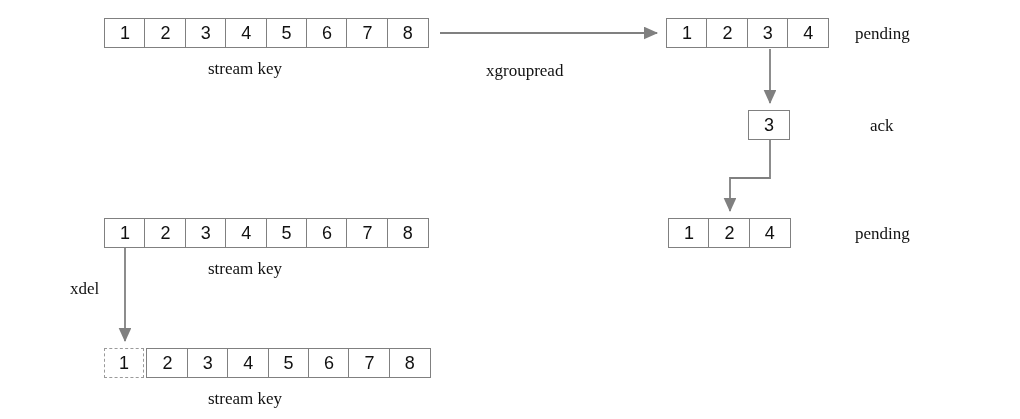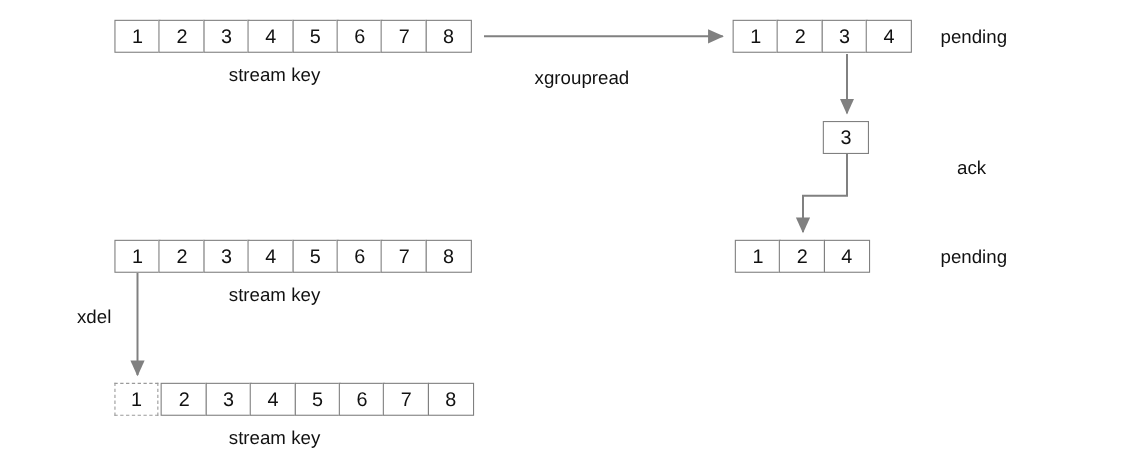--- a/index.html
+++ b/index.html
@@ -40,20 +40,21 @@
   }
   .cell.gap-after { margin-right: 4px; }
 
   
   .label {
     position: absolute;
     font-size: 17px;
     color: #111111;
     white-space: nowrap;
     line-height: 1;
+    font-family: Liberation Serif, serif;
   }
 
   
   #connectors {
     position: absolute;
     left: 0;
     top: 0;
     width: 1020px;
     height: 419px;
     pointer-events: none;
@@ -98,21 +99,21 @@
     <div class="cell" style="width:42px;height:30px;">1</div>
     <div class="cell" style="width:42px;height:30px;">2</div>
     <div class="cell" style="width:42px;height:30px;">3</div>
     <div class="cell" style="width:42px;height:30px;">4</div>
   </div>
   <div class="label" style="left:855px; top:25px;">pending</div>
 
   <div class="strip" style="left:748px; top:110px; height:30px;">
     <div class="cell" style="width:42px;height:30px;">3</div>
   </div>
-  <div class="label" style="left:870px; top:117px;margin-top:27px;">ack</div>
+  <div class="label" style="left:870px; top:117px;">ack</div>
 
   <div class="strip" style="left:668px; top:218px; height:30px;">
     <div class="cell" style="width:42px;height:30px;">1</div>
     <div class="cell" style="width:42px;height:30px;">2</div>
     <div class="cell" style="width:42px;height:30px;">4</div>
   </div>
   <div class="label" style="left:855px; top:225px;">pending</div>
 
   <div class="strip" style="left:104px; top:218px; height:30px;">
     <div class="cell" style="width:42px;height:30px;">1</div>

